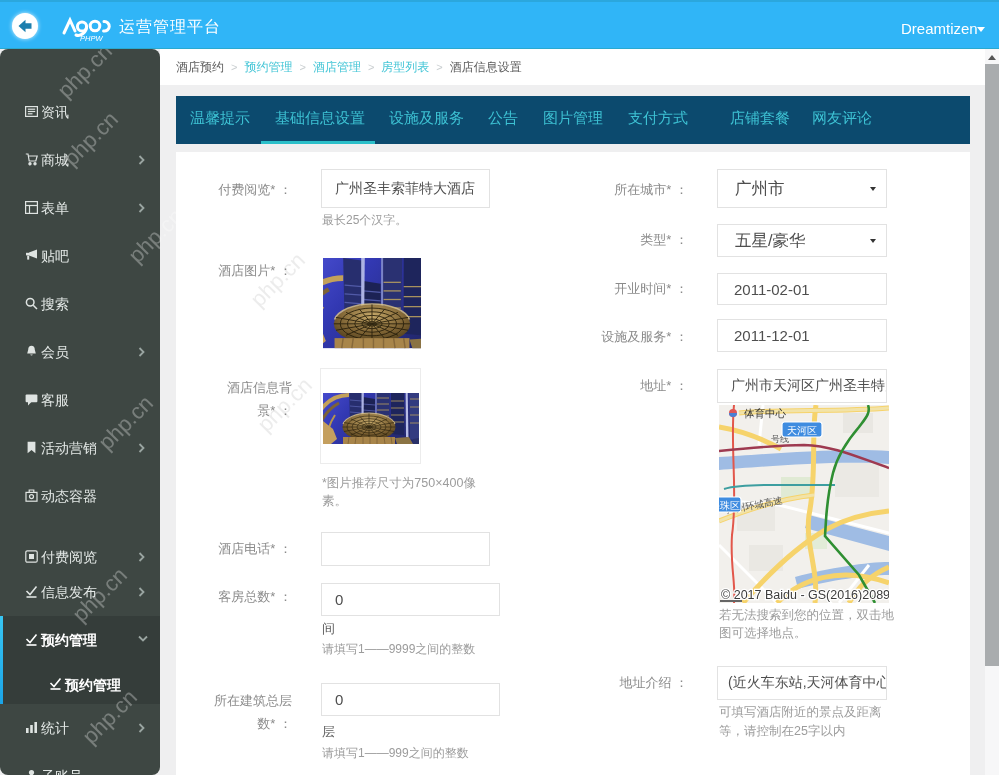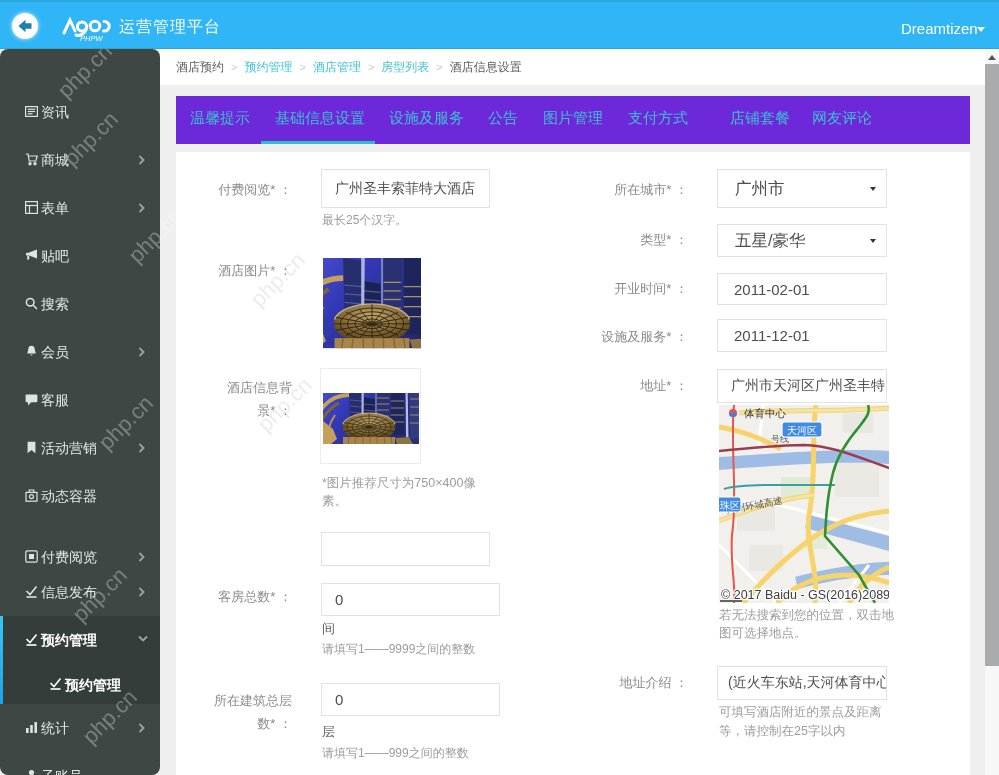--- a/index.html
+++ b/index.html
@@ -23,21 +23,21 @@
   #grp { position:absolute; left:0; top:567px; width:160px; height:88px; background:#353d3a; }
   #strip { position:absolute; left:0; top:567px; width:3px; height:88px; background:linear-gradient(#38c6f3,#1ba4e7); }
   .sub .txt { left:65px !important; color:#fff !important; font-weight:bold; }
   .sub svg.ic { left:49px !important; }
 
   
   #crumb { position:absolute; left:160px; top:49px; width:825px; height:36px; background:#fff; }
   .cwrap { position:absolute; left:16px; top:0; height:36px; display:flex; align-items:center; font-size:12px; color:#5c5c5c; white-space:nowrap; }
   .cwrap .sep { color:#c9ced0; font-size:11px; margin:0 7px; }
   .cwrap .lnk { color:#43c5d6; }
-  #tabcard { position:absolute; left:176px; top:96px; width:794px; height:48px; background:#6d28d9; }
+  #tabcard { position:absolute; left:176px; top:96px; width:794px; height:48px; background:#0c4a6e; }
   .tab { position:absolute; top:13px; font-size:15px; color:#3dc1d3; white-space:nowrap; }
   #uline { position:absolute; left:85px; top:45px; width:114px; height:3px; background:#2bbfc9; }
   #formcard { position:absolute; left:176px; top:152px; width:794px; height:623px; background:#fff; }
 
   
   .lab { position:absolute; width:150px; text-align:right; font-size:13px; color:#8b8b8b; line-height:23px; }
   .labL { left:142px; }
   .labR { left:538px; }
   .inp { position:absolute; background:#fff; border:1px solid #e2e2e2; font-size:14px; color:#4e4e4e; display:flex; align-items:center; white-space:nowrap; overflow:hidden; }
   .hint { position:absolute; font-size:12px; color:#9c9c9c; line-height:18px; }
@@ -84,20 +84,21 @@
     <span class="tab" style="left:544px;margin-left:10px;">店铺套餐</span>
     <span class="tab" style="left:636px;">网友评论</span>
     <div id="uline"></div>
   </div>
 
   <div id="formcard"></div>
 
   <div class="lab labL" style="top:178px;">付费阅览* ：</div>
   <div class="lab labL" style="top:259px;">酒店图片* ：</div>
   <div class="lab labL" style="top:376px;">酒店信息背<br>景* ：</div>
+  <div class="lab labL" style="top:537px;">酒店电话* ：</div>
   <div class="lab labL" style="top:585px;">客房总数* ：</div>
   <div class="lab labL" style="top:689px;">所在建筑总层<br>数* ：</div>
 
   <div class="inp" style="left:321px;top:169px;width:169px;height:39px;padding-left:13px;font-size:14px;">广州圣丰索菲特大酒店</div>
   <div class="hint" style="left:322px;top:211px;">最长25个汉字。</div>
 
   <div class="abs" style="left:323px;top:258px;width:98px;height:93px;overflow:hidden;">
     <svg width="98" height="93" viewBox="12 -12 68 65" preserveAspectRatio="none">
       <use href="#hotelpic"></use>
     </svg>

